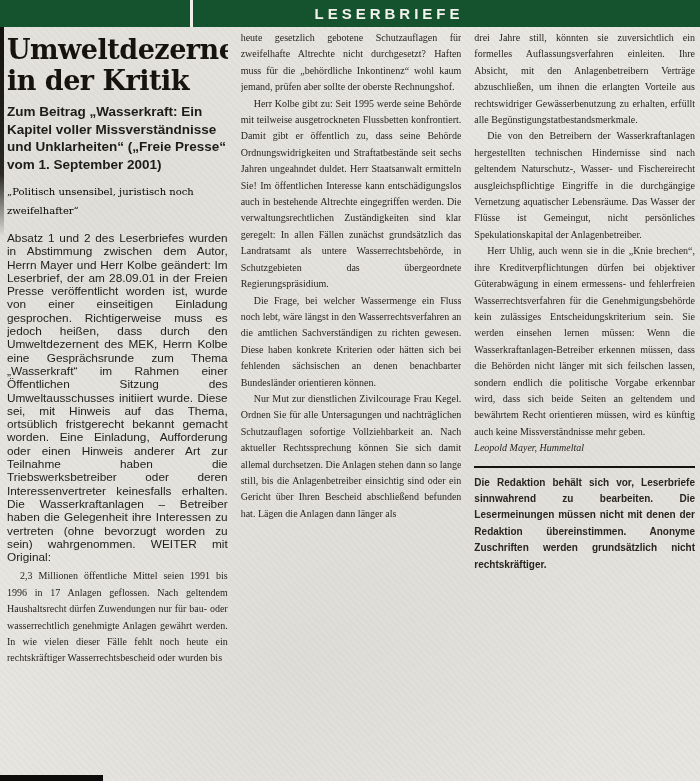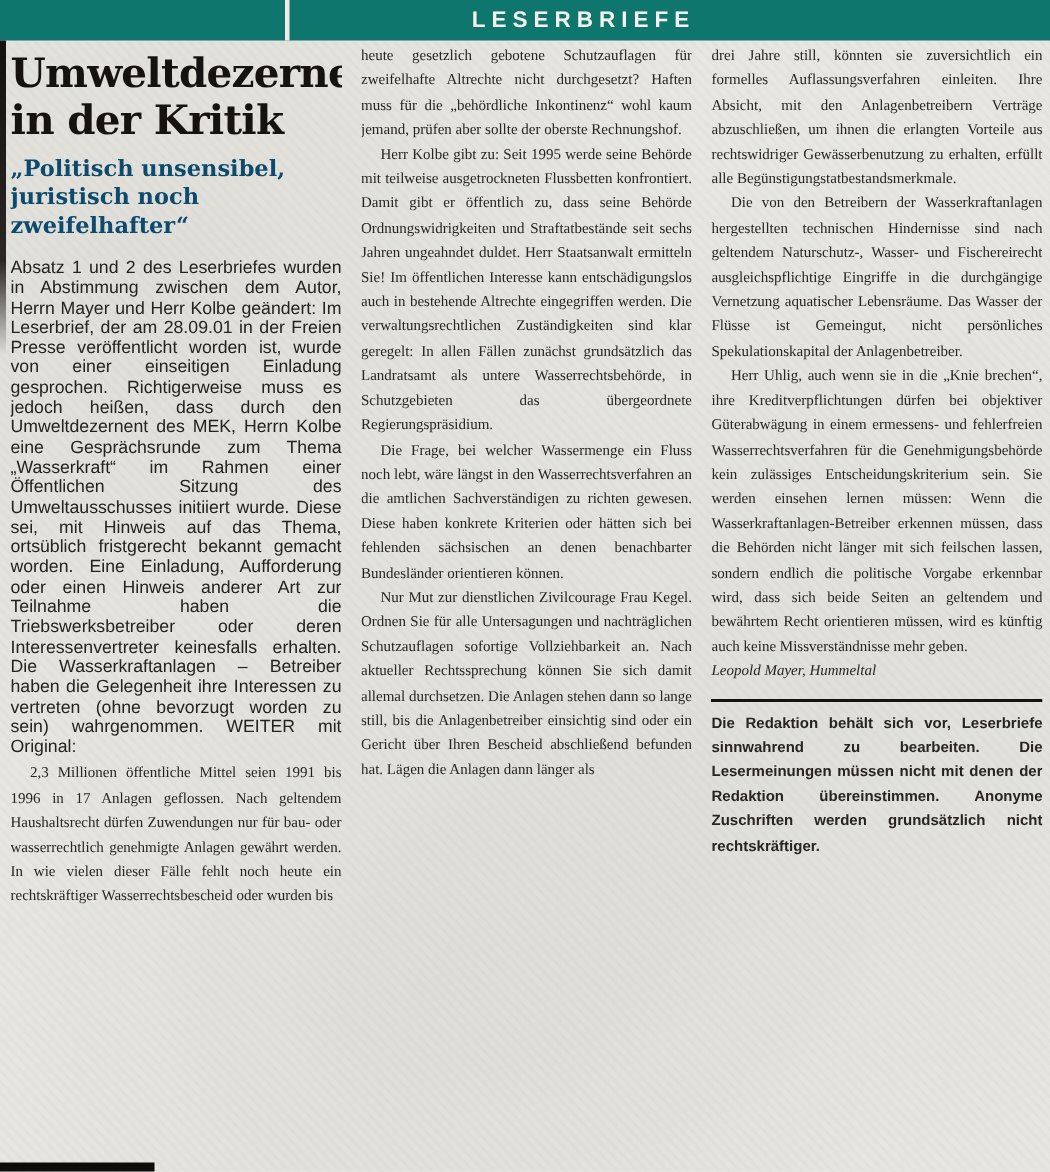--- a/index.html
+++ b/index.html
@@ -9,21 +9,21 @@
     background-color: #e8e6e1;
     background-image:
       radial-gradient(circle at 15% 25%, rgba(90,85,75,0.06), transparent 45%),
       radial-gradient(circle at 80% 60%, rgba(90,85,75,0.05), transparent 50%),
       radial-gradient(circle at 40% 85%, rgba(60,55,50,0.05), transparent 40%),
       repeating-linear-gradient(47deg, rgba(0,0,0,0.015) 0 2px, transparent 2px 5px);
     font-family: "Liberation Serif", serif;
     color: #27231f;
   }
   .masthead {
-    position: relative; width: 700px; height: 27px; background: #0f766e;
+    position: relative; width: 700px; height: 27px; background: #14532d;
     display: flex; align-items: center; justify-content: center;
   }
   .masthead-title {
     color: #f4f2ee; font-family: "Liberation Sans", sans-serif;
     font-weight: bold; font-size: 15px; letter-spacing: 4px;
     margin-left: 78px;
   }
   .masthead-divider {
     position: absolute; left: 190px; top: 0; width: 3px; height: 27px;
     background: #efede9;
@@ -45,22 +45,22 @@
     font-family: "DejaVu Serif", serif; font-weight: bold;
     font-size: 27px; line-height: 31px; letter-spacing: -0.5px;
     color: #15120f; margin: 4px 0 7px 0;
   }
   .standfirst {
     font-family: "Liberation Sans", sans-serif; font-weight: bold;
     font-size: 13.5px; line-height: 17.5px; color: #1d1c1a;
     margin: 0 0 9px 0;
   }
   .subhead {
-    font-family: "DejaVu Serif", serif; font-weight: bold;
-    font-size: 15px; line-height: 19px; color: #0c4a6e;
+    font-family: "DejaVu Serif", serif; font-weight: normal;
+    font-size: 10px; line-height: 19px; color: #000000;
     margin: 0 0 6px 0;
   }
   .editor-note {
     font-family: "Liberation Sans", sans-serif; font-weight: normal;
     font-size: 11.8px; line-height: 13.3px; text-align: justify;
     color: #232220; margin: 12px 0 4px 0;
   }
   .body-text p {
     font-size: 10px; line-height: 16.4px; text-align: justify;
     margin: 0; color: #29241f;
@@ -87,20 +87,21 @@
   <div class="masthead-divider"></div>
   <span class="masthead-title">LESERBRIEFE</span>
 </div>
 
 <div class="scan-edge-left"></div>
 
 <div class="columns">
 
   <div class="col">
     <h1 class="headline">Umweltdezernent in der Kritik</h1>
+    <p class="standfirst">Zum Beitrag „Wasserkraft: Ein Kapitel voller Missverständnisse und Unklarheiten“ („Freie Presse“ vom 1. September 2001)</p>
     <h2 class="subhead">„Politisch unsensibel, juristisch noch zweifelhafter“</h2>
     <p class="editor-note">Absatz 1 und 2 des Leserbriefes wurden in Abstimmung zwischen dem Autor, Herrn Mayer und Herr Kolbe geändert: Im Leserbrief, der am 28.09.01 in der Freien Presse veröffentlicht worden ist, wurde von einer einseitigen Einladung gesprochen. Richtigerweise muss es jedoch heißen, dass durch den Umweltdezernent des MEK, Herrn Kolbe eine Gesprächsrunde zum Thema „Wasserkraft“ im Rahmen einer Öffentlichen Sitzung des Umweltausschusses initiiert wurde. Diese sei, mit Hinweis auf das Thema, ortsüblich fristgerecht bekannt gemacht worden. Eine Einladung, Aufforderung oder einen Hinweis anderer Art zur Teilnahme haben die Triebswerksbetreiber oder deren Interessenvertreter keinesfalls erhalten. Die Wasserkraftanlagen – Betreiber haben die Gelegenheit ihre Interessen zu vertreten (ohne bevorzugt worden zu sein) wahrgenommen. WEITER mit Original:</p>
     <div class="body-text">
       <p class="indent">2,3 Millionen öffentliche Mittel seien 1991 bis 1996 in 17 Anlagen geflossen. Nach geltendem Haushaltsrecht dürfen Zuwendungen nur für bau- oder wasserrechtlich genehmigte Anlagen gewährt werden. In wie vielen dieser Fälle fehlt noch heute ein rechtskräftiger Wasserrechtsbescheid oder wurden bis</p>
     </div>
   </div>
 
   <div class="col body-text">
     <p>heute gesetzlich gebotene Schutzauflagen für zweifelhafte Altrechte nicht durchgesetzt? Haften muss für die „behördliche Inkontinenz“ wohl kaum jemand, prüfen aber sollte der oberste Rechnungshof.</p>
     <p class="indent">Herr Kolbe gibt zu: Seit 1995 werde seine Behörde mit teilweise ausgetrockneten Flussbetten konfrontiert. Damit gibt er öffentlich zu, dass seine Behörde Ordnungswidrigkeiten und Straftatbestände seit sechs Jahren ungeahndet duldet. Herr Staatsanwalt ermitteln Sie! Im öffentlichen Interesse kann entschädigungslos auch in bestehende Altrechte eingegriffen werden. Die verwaltungsrechtlichen Zuständigkeiten sind klar geregelt: In allen Fällen zunächst grundsätzlich das Landratsamt als untere Wasserrechtsbehörde, in Schutzgebieten das übergeordnete Regierungspräsidium.</p>

